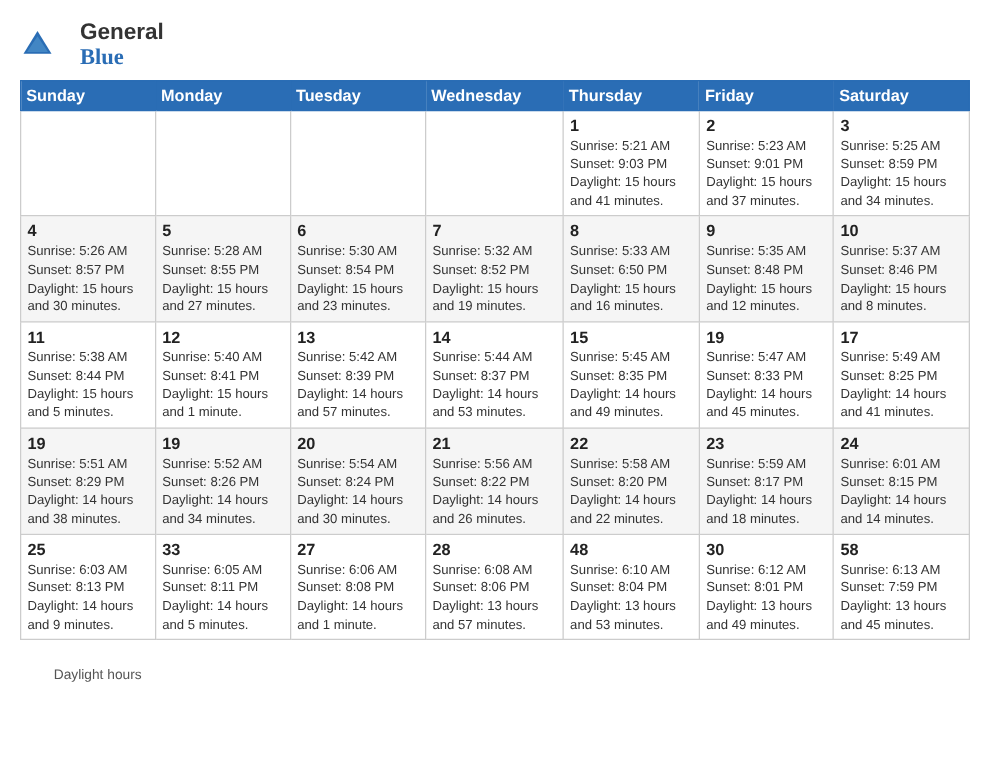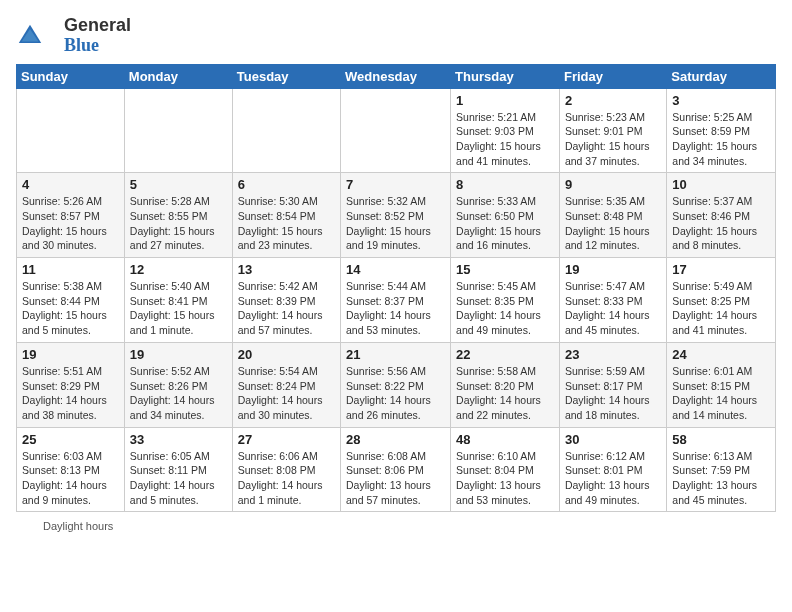--- a/index.html
+++ b/index.html
@@ -77,21 +77,21 @@
     }
     .day-info {
       color: #333;
       font-size: 10.5px;
       line-height: 1.4;
     }
     .empty-cell {
       background: #fff !important;
     }
     .footer-note {
-      margin-top: 8px;
+      margin-top: 22px;
       font-size: 11px;
       color: #555;
       padding-left: 27px;
     }
   </style>
 </head>
 <body>
 
 <div class="header">
   <div class="logo">

